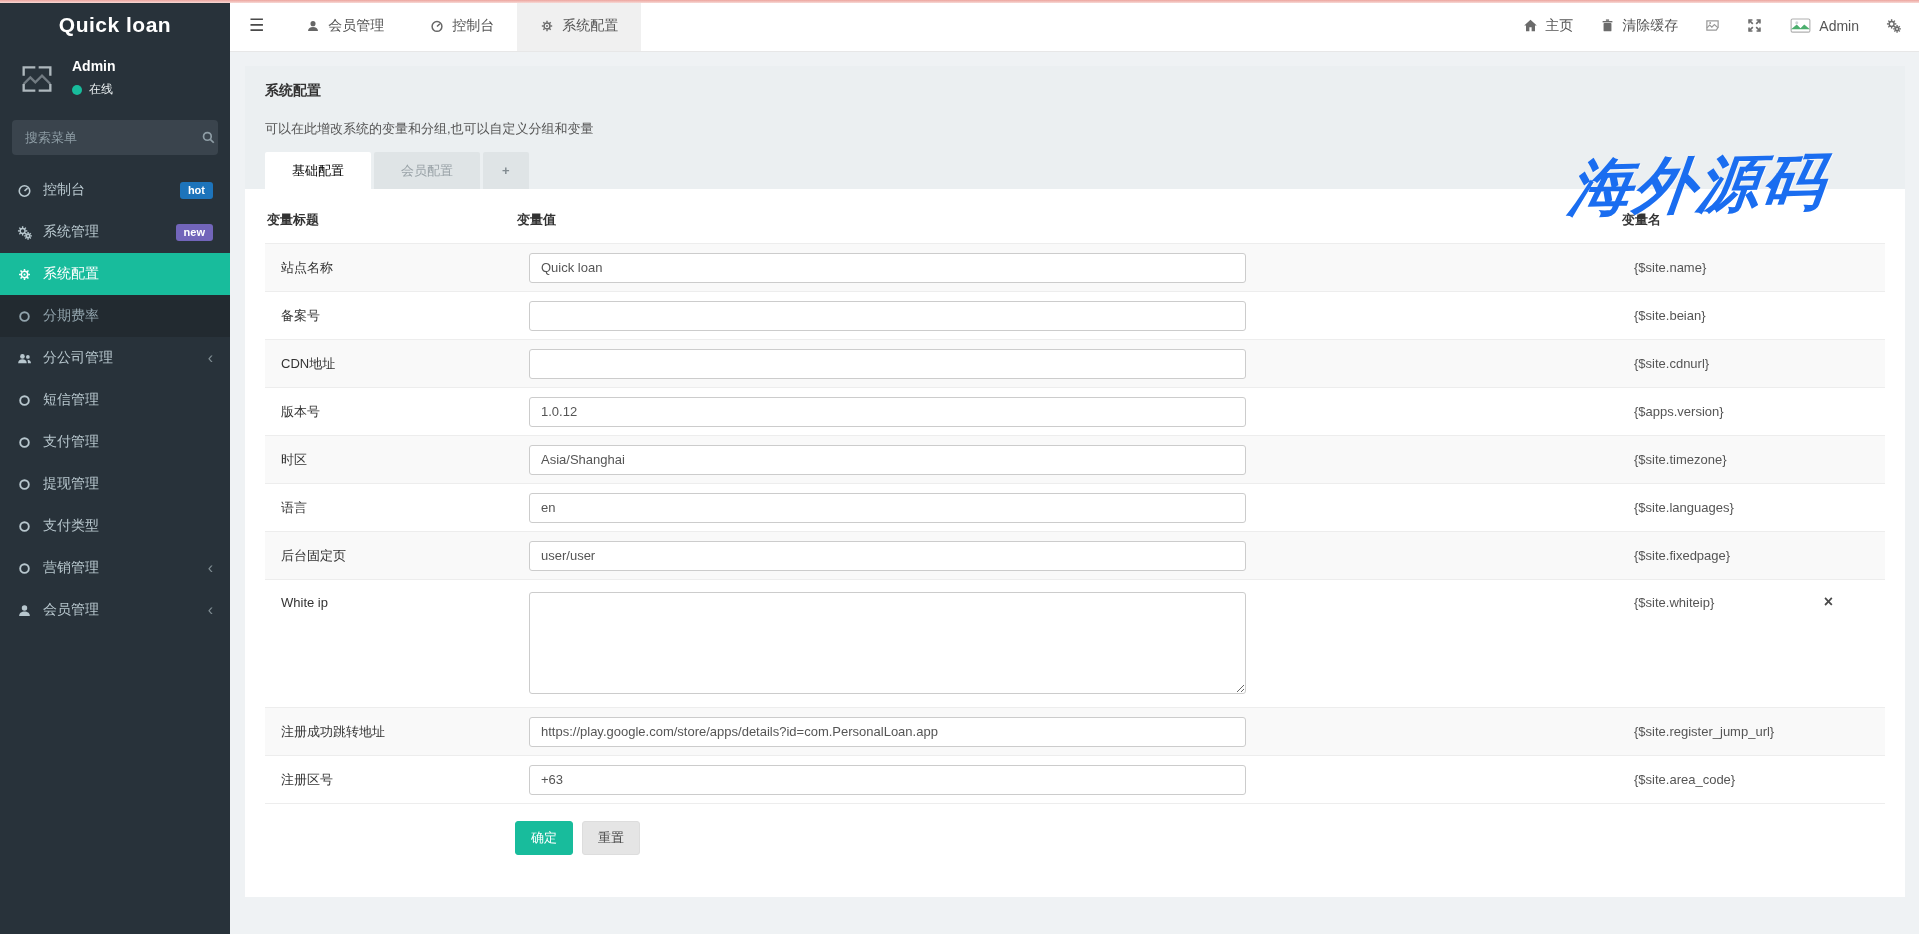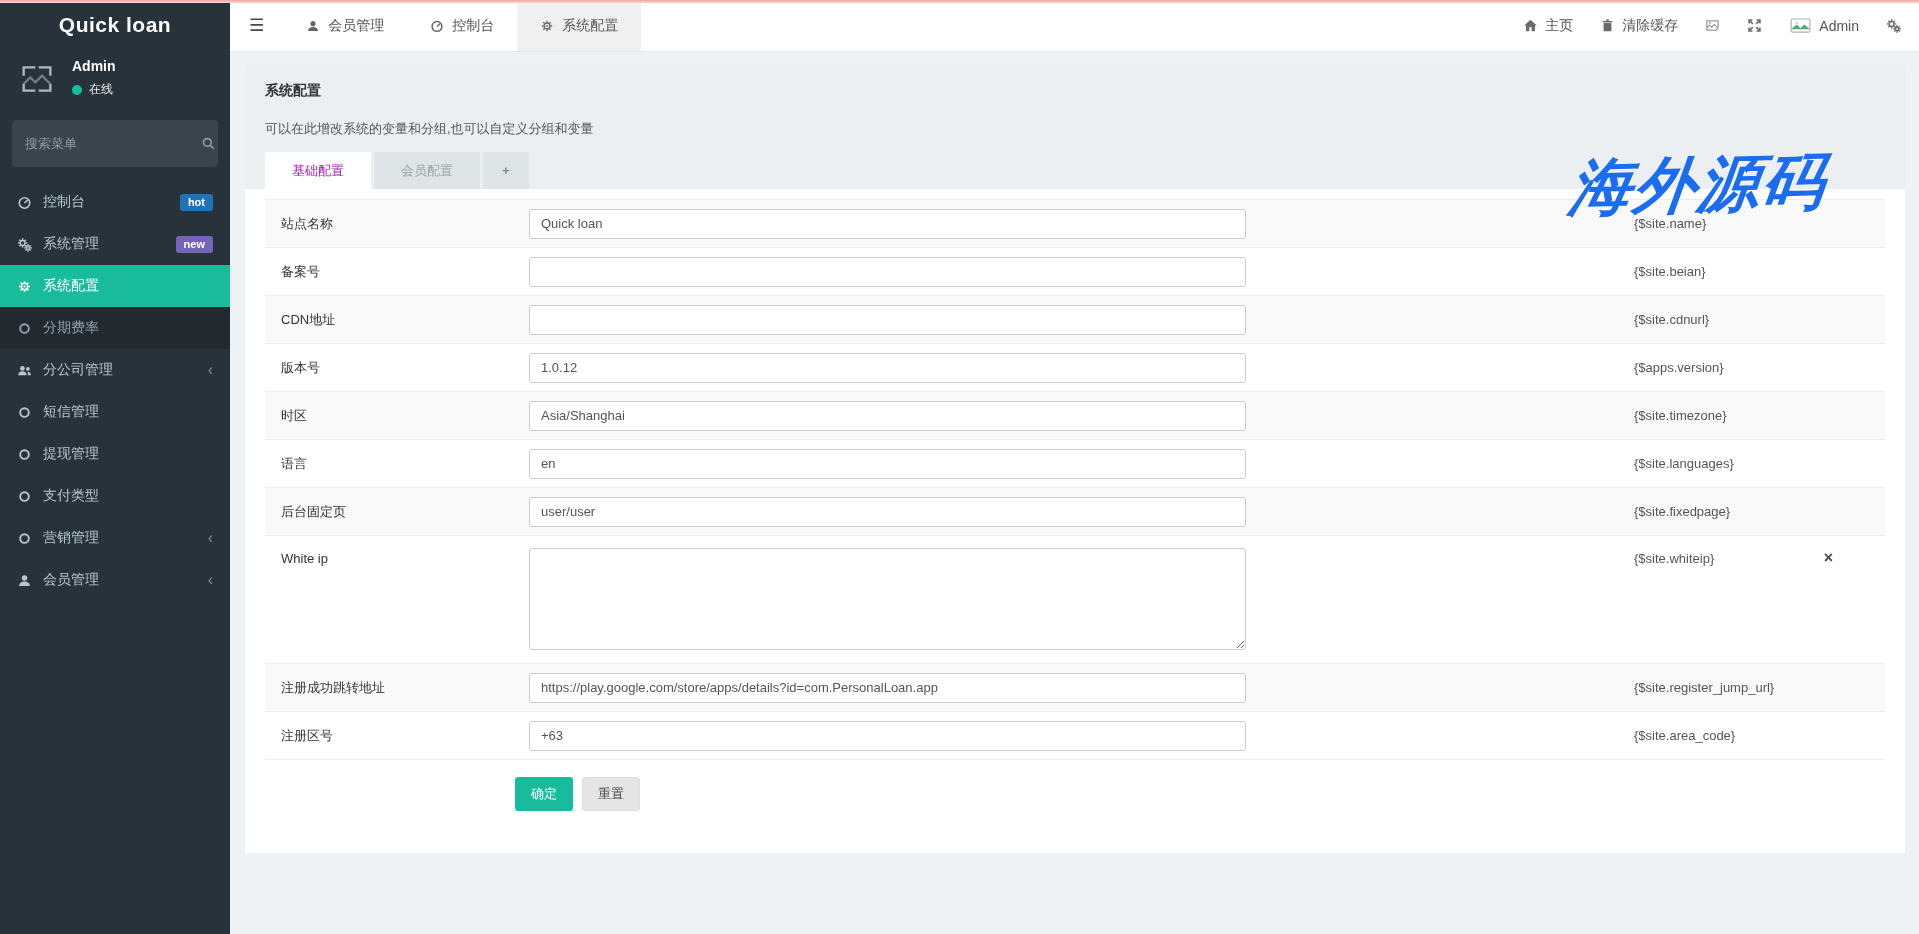--- a/index.html
+++ b/index.html
@@ -14,21 +14,21 @@
   
   .sidebar { width:230px; flex-shrink:0; background:#28323a; color:#b8c7ce; height:934px; }
   .brand { height:46px; line-height:50px; text-align:center; color:#fff; font-size:21px;
     font-weight:bold; letter-spacing:.5px; }
   .userpanel { display:flex; padding:10px 14px 12px; }
   .avatar-lg { width:46px; height:46px; display:flex; align-items:center; justify-content:center; color:#cfd8dc; }
   .uinfo { margin-left:12px; padding-top:2px; }
   .uname { color:#fff; font-weight:bold; font-size:14px; }
   .ustatus { font-size:12px; color:#eef3f4; margin-top:7px; display:flex; align-items:center; }
   .dot { width:10px; height:10px; border-radius:50%; background:#18bc9c; margin-right:7px; display:inline-block; }
-  .sidesearch { margin:6px 12px 14px; background:#3a444d; border-radius:4px; height:47px;
+  .sidesearch { margin:6px 12px 14px; background:#3a444d; border-radius:4px; height:35px;
     display:flex; align-items:center; padding:0 13px; }
   .sidesearch input { flex:1; background:transparent; border:none; outline:none;
     color:#aab7bd; font-size:13px; font-family:inherit; }
   .sidesearch input::placeholder { color:#8e9da5; }
   .sidesearch .s-icon { color:#8e9da5; display:flex; }
   .side-item { height:42px; display:flex; align-items:center; padding:0 17px; font-size:14px;
     cursor:pointer; }
   .side-item .icon-box { width:26px; display:flex; align-items:center; color:inherit; }
   .side-item.active { background:#18bc9c; color:#fff; }
   .side-item.submenu { background:#222a30; color:#92a4ad; }
@@ -51,21 +51,21 @@
   .tb-item .ic { display:flex; color:#6b6b6b; }
 
   .content { flex:1; padding:14px 14px 0 15px; position:relative; overflow:hidden; }
   .panel { background:#fff; }
   .panel-heading { background:#ebeff1; padding:16px 20px 0; }
   .panel-title { font-size:14px; font-weight:bold; color:#333; }
   .panel-desc { font-size:13px; color:#555; margin-top:20px; }
   .tab-strip { display:flex; margin-top:14px; }
   .tab { padding:0 27px; height:37px; line-height:37px; font-size:13px; background:#dfe4e6;
     color:#99a2a7; margin-right:3px; border-radius:2px 2px 0 0; cursor:pointer; }
-  .tab.active { background:#fff; color:#a21caf; }
+  .tab.active { background:#fff; color:#000000; }
   .tab.plus { padding:0 19px; color:#828b90; font-weight:bold; }
   .panel-body { padding:10px 20px 42px; }
 
   .cfg-header { display:flex; font-weight:bold; font-size:13px; color:#333;
     padding:12px 0 14px 2px; }
   .cfg-header .h-title { width:250px; }
   .cfg-header .h-value { width:717px; }
   .cfg-header .h-var   { margin-left:388px; }
   .cfg-row { display:flex; align-items:center; min-height:48px; border-top:1px solid #ededed;
     font-size:13px; color:#333; position:relative; padding:2px 0; }
@@ -225,20 +225,30 @@
         <span>短信管理</span>
       </div>
       <div class="side-item">
         <span class="icon-box">
           <span style="display: flex;">
             <svg width="15" height="15" viewBox="0 0 16 16" stroke="currentColor" fill="none" stroke-width="2">
               <circle cx="8" cy="8" r="4.6"></circle>
             </svg>
           </span>
         </span>
+        <span>支付管理</span>
+      </div>
+      <div class="side-item">
+        <span class="icon-box">
+          <span style="display: flex;">
+            <svg width="15" height="15" viewBox="0 0 16 16" stroke="currentColor" fill="none" stroke-width="2">
+              <circle cx="8" cy="8" r="4.6"></circle>
+            </svg>
+          </span>
+        </span>
         <span>提现管理</span>
       </div>
       <div class="side-item">
         <span class="icon-box">
           <span style="display: flex;">
             <svg width="15" height="15" viewBox="0 0 16 16" stroke="currentColor" fill="none" stroke-width="2">
               <circle cx="8" cy="8" r="4.6"></circle>
             </svg>
           </span>
         </span>
@@ -409,20 +419,25 @@
       <div class="panel-heading">
         <div class="panel-title">系统配置</div>
         <div class="panel-desc">可以在此增改系统的变量和分组,也可以自定义分组和变量</div>
         <div id="cfg-tabs" class="tab-strip">
             <div class="tab active">基础配置</div>
             <div class="tab">会员配置</div>
             <div class="tab plus">+</div>
           </div>
       </div>
       <div class="panel-body">
+        <div class="cfg-header">
+          <div class="h-title">变量标题</div>
+          <div class="h-value">变量值</div>
+          <div class="h-var">变量名</div>
+        </div>
         <div id="cfg-rows">
             <div class="cfg-row striped">
               <div class="col-title">站点名称</div>
               <div class="col-value"><input class="cfg-input" type="text" value="Quick loan" style=""></div>
               <div class="col-var">{$site.name}</div>
             </div>
             <div class="cfg-row">
               <div class="col-title">备案号</div>
               <div class="col-value"><input class="cfg-input" type="text" style=""></div>
               <div class="col-var">{$site.beian}</div>

